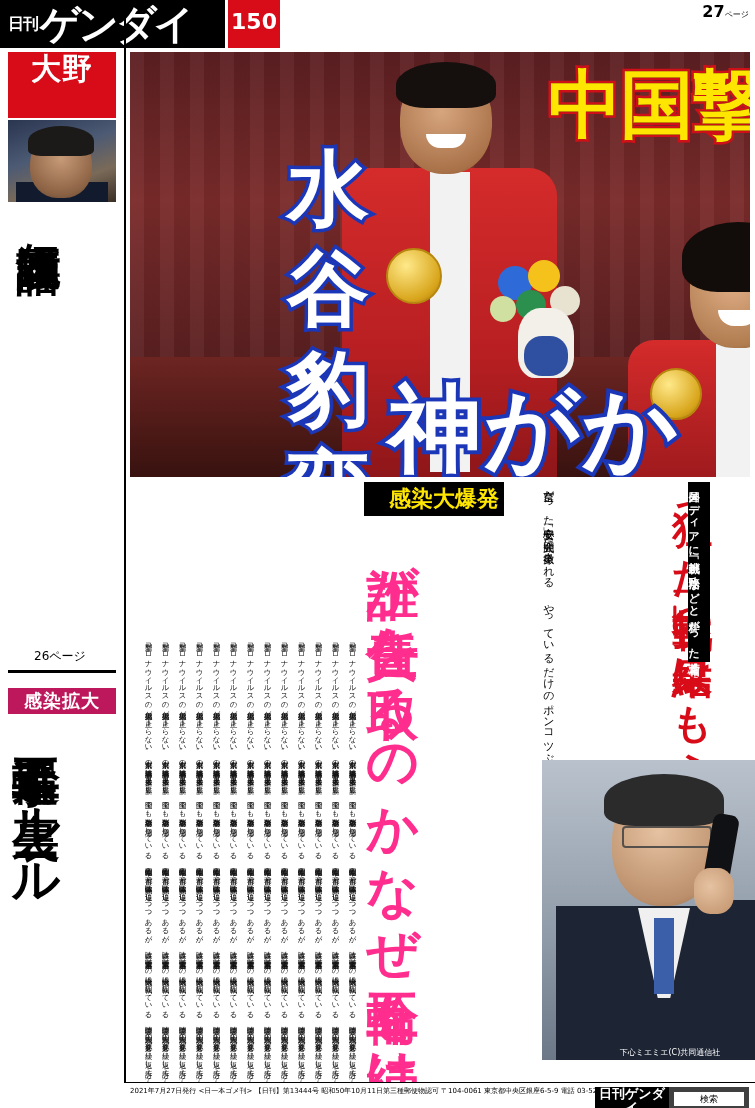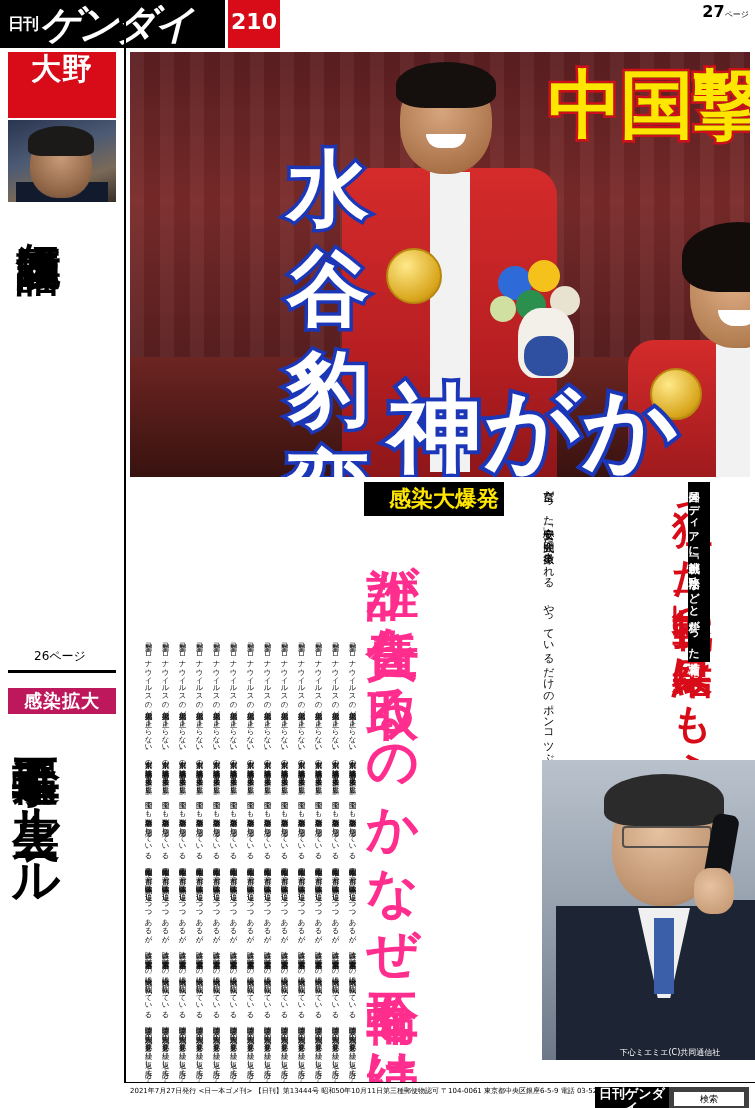--- a/index.html
+++ b/index.html
@@ -11,21 +11,21 @@
     writing-mode:vertical-rl;
     text-orientation:upright;
     white-space:nowrap;
     line-height:1.02;
   }
 
   
   .masthead{position:absolute;left:0;top:0;width:225px;height:48px;background:#000;color:#fff;
             display:flex;align-items:center;}
   .mh-nikkan{font-size:16px;font-weight:bold;letter-spacing:-1px;padding-left:8px;line-height:1.0;}
-  .mh-gendai{font-size:40px;font-weight:bold;letter-spacing:-3px;line-height:1;padding-left:2px;font-style:italic;}
+  .mh-gendai{font-size:40px;font-weight:bold;letter-spacing:-3px;line-height:1;padding-left:2px;}
 
   .price-box{position:absolute;left:228px;top:0;width:52px;height:48px;background:#d80c18;color:#fff;
              display:flex;flex-direction:column;align-items:center;justify-content:center;gap:20px;}
   .price-box .a{font-size:8px;line-height:1;}
   .price-box .n{font-size:22px;font-weight:bold;line-height:1;}
   .price-box .y{font-size:13px;font-weight:bold;line-height:1;}
 
   .dateline{position:absolute;left:228px;top:50px;width:100px;font-size:15px;font-weight:bold;color:#000;}
   .dateline .sm{font-size:9px;}
 
@@ -179,21 +179,21 @@
 
 <div class="page">
 
   <div class="masthead">
     <div class="mh-nikkan">日刊</div>
     <div class="mh-gendai">ゲンダイ</div>
   </div>
 
   <div class="price-box">
     <div class="a">A版</div>
-    <div class="n">210</div>
+    <div class="n">150</div>
     <div class="y">円</div>
   </div>
 
   <div class="dateline">
     <span>7月28日</span><span class="sm">(水)</span>
   </div>
 
   <div class="pagenum-27">
     <span class="n">27</span><span>ページ</span>
   </div>

